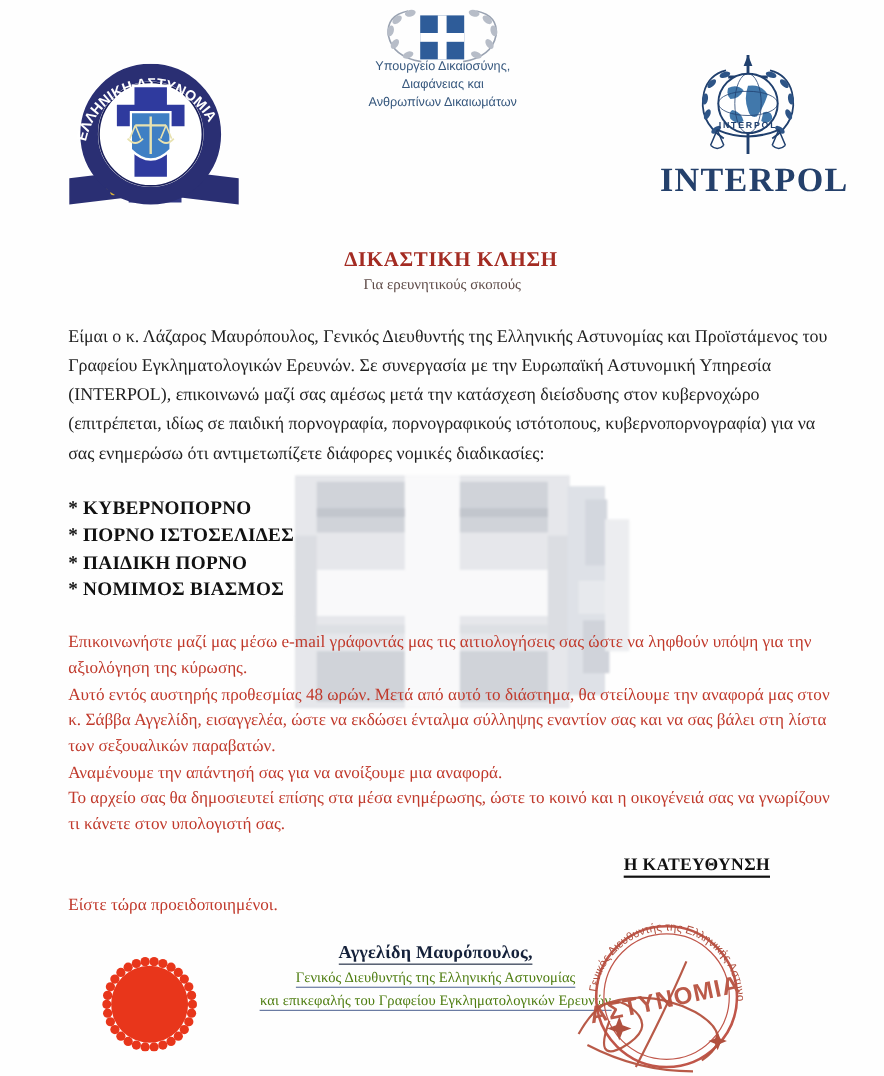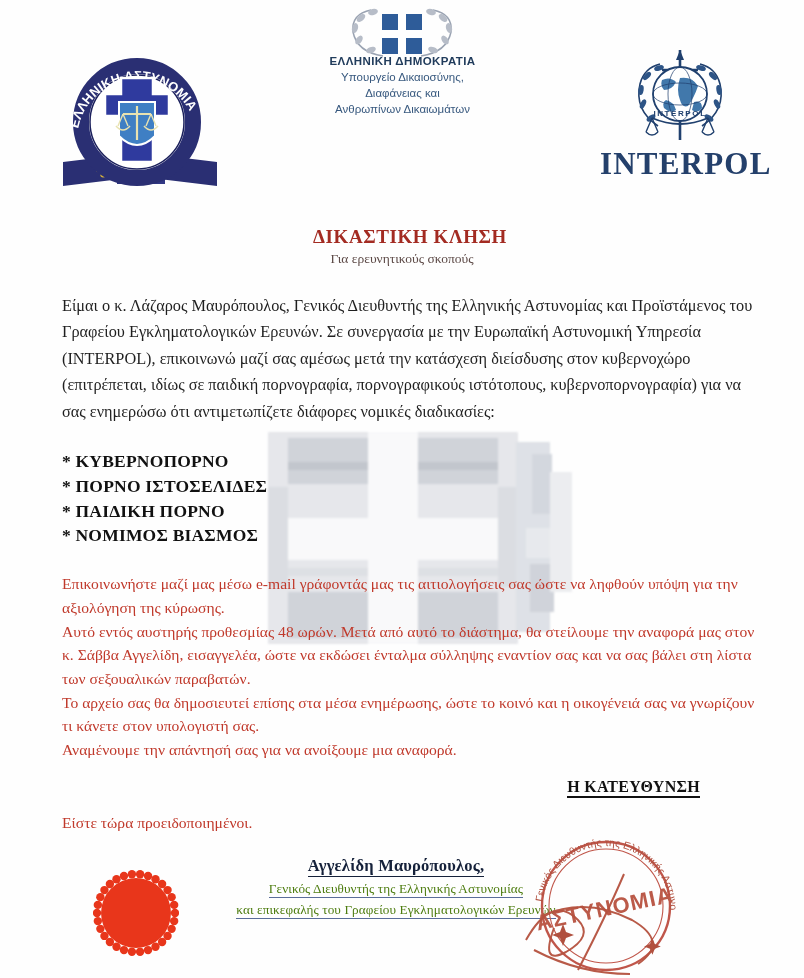--- a/index.html
+++ b/index.html
@@ -259,21 +259,20 @@
           <ellipse cx="94" cy="6" rx="5" ry="3" transform="rotate(15 94 6)"></ellipse>
           <ellipse cx="96" cy="44" rx="5" ry="3" transform="rotate(20 96 44)"></ellipse>
         </g>
         <rect x="45" y="8" width="40" height="40" fill="#2e5c99"></rect>
         <rect x="45" y="24" width="40" height="8" fill="#ffffff"></rect>
         <rect x="61" y="8" width="8" height="40" fill="#ffffff"></rect>
       </svg>
     </div>
 
     <div class="ministry">
-      <div class="l1">ΕΛΛΗΝΙΚΗ ΔΗΜΟΚΡΑΤΙΑ</div>
       <div class="l2">Υπουργείο Δικαιοσύνης,</div>
       <div class="l3">Διαφάνειας και</div>
       <div class="l4">Ανθρωπίνων Δικαιωμάτων</div>
     </div>
 
     <div class="interpol">
       <div class="ip-mark">
         <svg viewBox="0 0 124 100" width="124" height="100">
 
           <path d="M62,2 L62,92" stroke="#20406e" stroke-width="2.6"></path>
@@ -331,22 +330,22 @@
   <div class="bullets">
     <div>* ΚΥΒΕΡΝΟΠΟΡΝΟ</div>
     <div>* ΠΟΡΝΟ ΙΣΤΟΣΕΛΙΔΕΣ</div>
     <div>* ΠΑΙΔΙΚΗ ΠΟΡΝΟ</div>
     <div>* ΝΟΜΙΜΟΣ ΒΙΑΣΜΟΣ</div>
   </div>
 
   <div class="red-block">
     <p class="para">Επικοινωνήστε μαζί μας μέσω e-mail γράφοντάς μας τις αιτιολογήσεις σας ώστε να ληφθούν υπόψη για την αξιολόγηση της κύρωσης.</p>
     <p class="para">Αυτό εντός αυστηρής προθεσμίας 48 ωρών. Μετά από αυτό το διάστημα, θα στείλουμε την αναφορά μας στον κ. Σάββα Αγγελίδη, εισαγγελέα, ώστε να εκδώσει ένταλμα σύλληψης εναντίον σας και να σας βάλει στη λίστα των σεξουαλικών παραβατών.</p>
+    <p class="para">Αναμένουμε την απάντησή σας για να ανοίξουμε μια αναφορά.</p>
     <p class="para">Το αρχείο σας θα δημοσιευτεί επίσης στα μέσα ενημέρωσης, ώστε το κοινό και η οικογένειά σας να γνωρίζουν τι κάνετε στον υπολογιστή σας.</p>
-    <p class="para">Αναμένουμε την απάντησή σας για να ανοίξουμε μια αναφορά.</p>
   </div>
 
   <div class="direction">
     <span>Η ΚΑΤΕΥΘΥΝΣΗ</span>
   </div>
 
   <div class="final-red">Είστε τώρα προειδοποιημένοι.</div>
 
   <div class="sign-block">
     <div><span class="sign-name">Αγγελίδη Μαυρόπουλος,</span></div>

